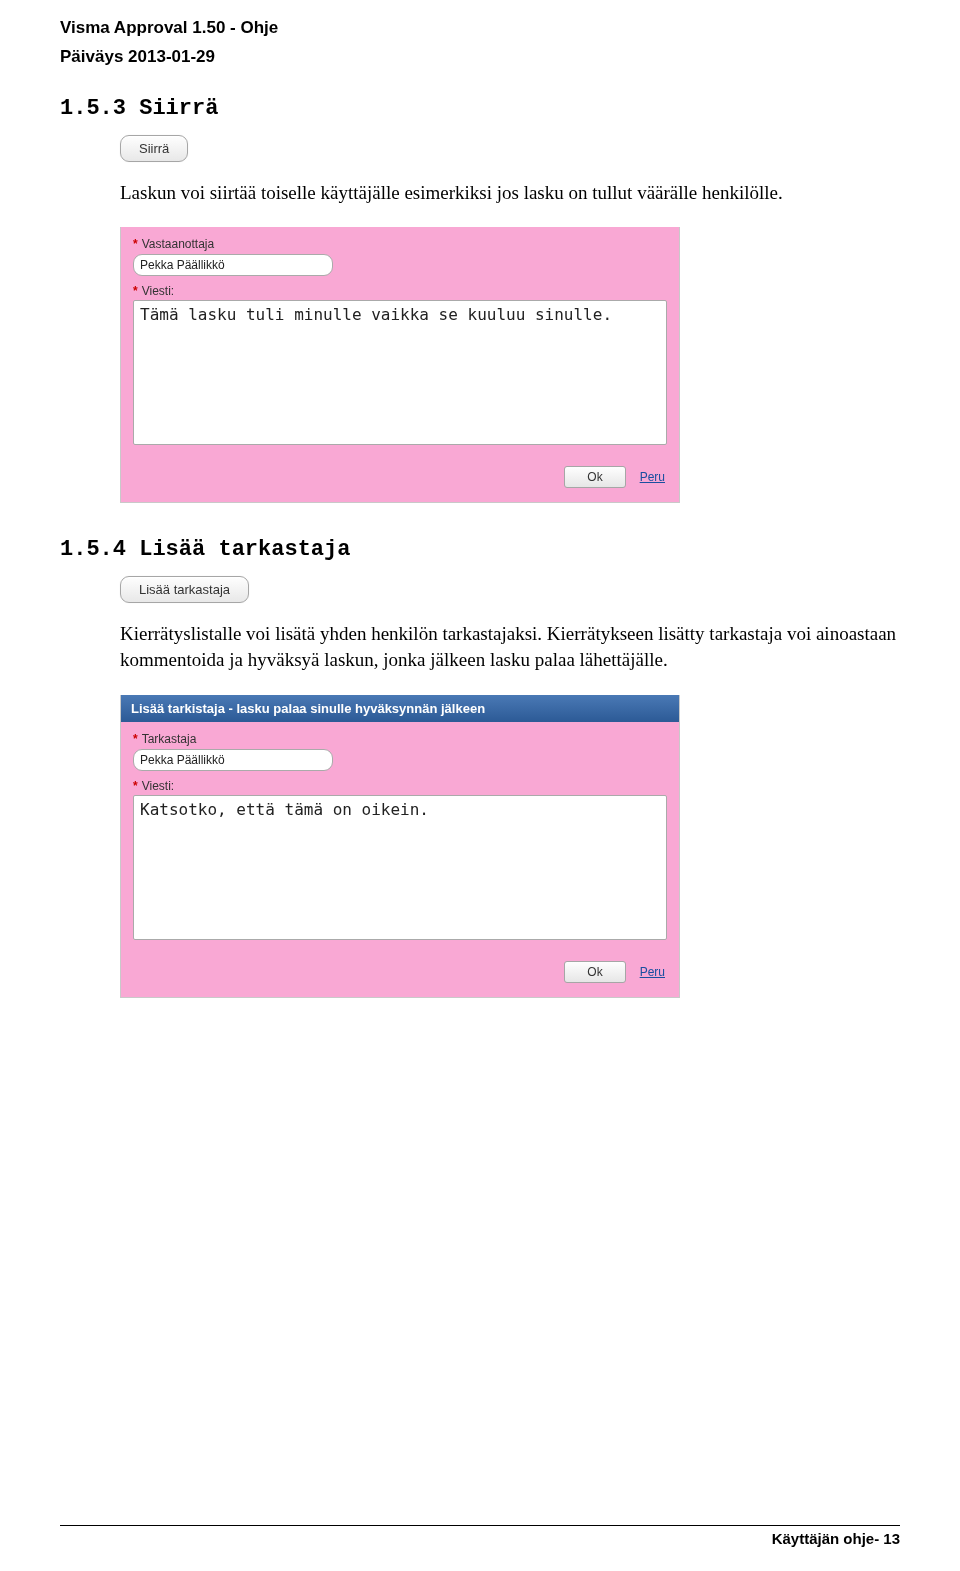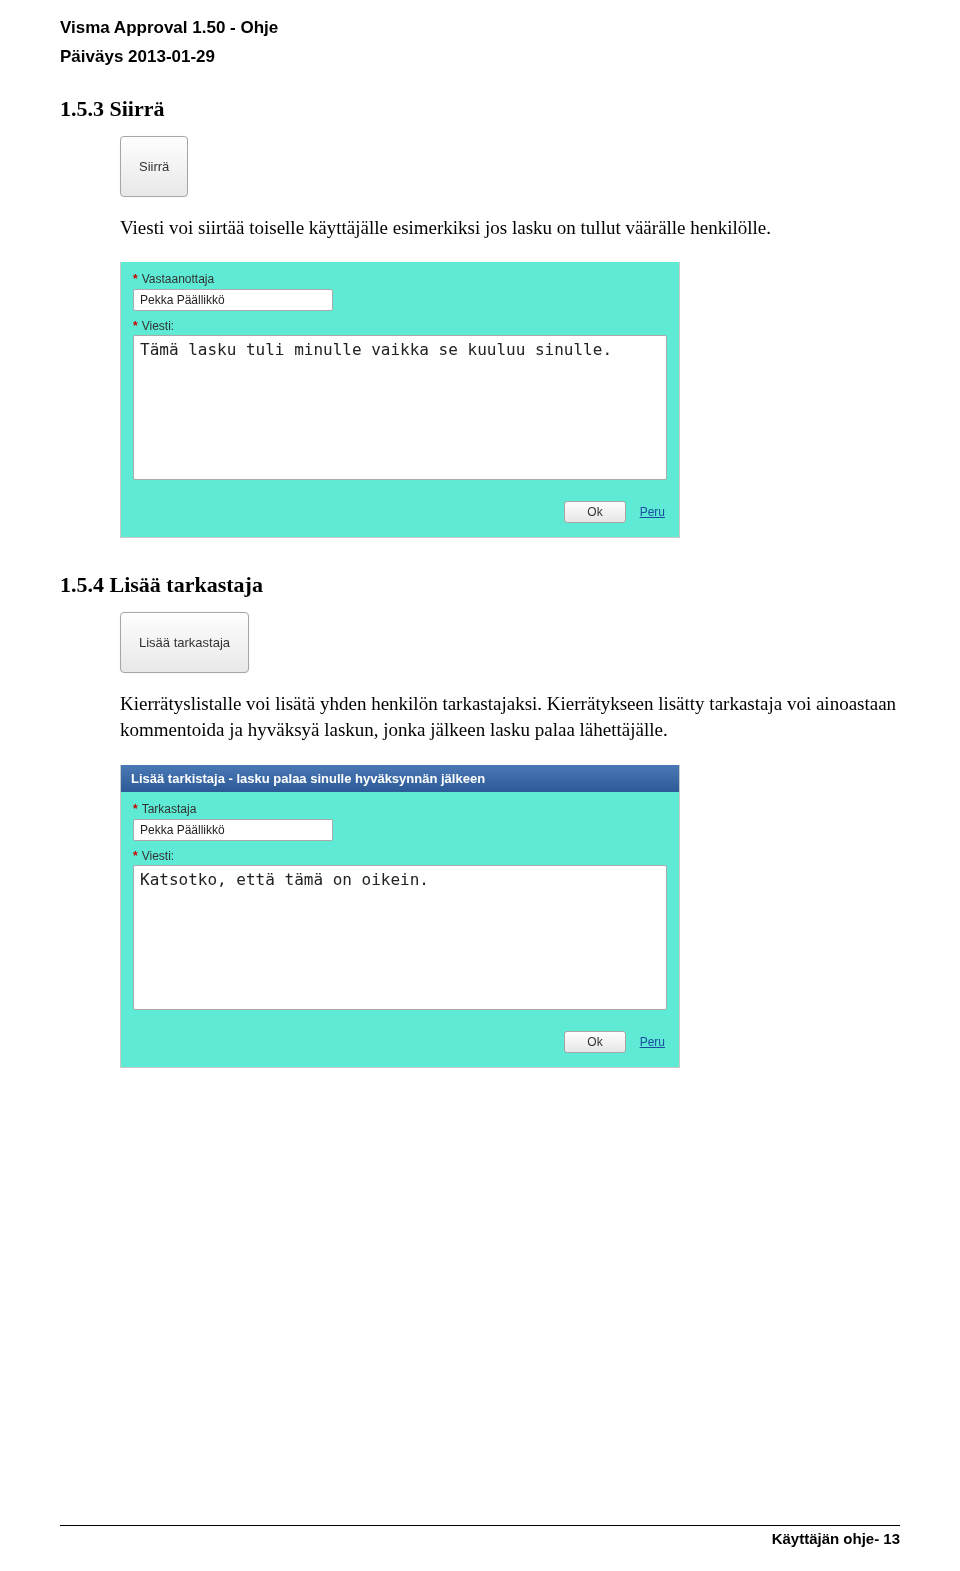--- a/index.html
+++ b/index.html
@@ -20,33 +20,33 @@
     font-weight: bold;
     font-size: 17px;
     line-height: 1.7;
     margin-bottom: 24px;
     font-family: Arial, Helvetica, sans-serif;
   }
   .section-heading {
     font-weight: bold;
     font-size: 22px;
     margin: 8px 0 14px 0;
-    font-family: Liberation Serif, serif;
+    font-family: Liberation Mono, monospace;
   }
   .indent-block {
     margin-left: 60px;
   }
   .btn {
     display: inline-block;
     font-family: Arial, Helvetica, sans-serif;
     font-size: 13px;
     color: #333;
-    padding: 22px 18px;
+    padding: 5px 18px;
     border: 1px solid #a6a6a6;
-    border-radius: 4px;
+    border-radius: 9px;
     background: linear-gradient(#fefefe, #e8e8e8);
     box-shadow: inset 0 1px 0 #fff, 0 0 2px rgba(0,0,0,0.05);
     cursor: pointer;
   }
   .body-text {
     font-size: 19px;
     line-height: 1.35;
     margin: 18px 0 22px 0;
   }
   
@@ -61,35 +61,35 @@
   }
   .dialog-header {
     background: linear-gradient(#4a79b5, #2c5a96);
     color: #fff;
     font-weight: bold;
     font-size: 13px;
     padding: 6px 10px;
   }
   .dialog-body {
     padding: 6px 12px 10px 12px;
-    background: #5eead4;
+    background: #f9a8d4;
   }
   .field-label {
     font-size: 12px;
     color: #333;
     margin-top: 4px;
     margin-bottom: 2px;
   }
   .req { color: #c00; font-weight: bold; margin-right: 4px; }
   .text-input {
     width: 200px;
     font-size: 12px;
     padding: 3px 6px;
     border: 1px solid #aaa;
-    border-radius: 2px;
+    border-radius: 9px;
     background: #fff;
     color: #222;
   }
   .textarea-box {
     width: 100%;
     height: 145px;
     border: 1px solid #aaa;
     border-radius: 2px;
     background: #fff;
     font-size: 16px;
@@ -144,21 +144,21 @@
 
   <div class="doc-header">
     <div>Visma Approval 1.50 - Ohje</div>
     <div>Päiväys 2013-01-29</div>
   </div>
 
   <div class="section-heading">1.5.3  Siirrä</div>
 
   <div class="indent-block">
     <span class="btn">Siirrä</span>
-    <div class="body-text">Viesti voi siirtää toiselle käyttäjälle esimerkiksi jos lasku on tullut väärälle henkilölle.</div>
+    <div class="body-text">Laskun voi siirtää toiselle käyttäjälle esimerkiksi jos lasku on tullut väärälle henkilölle.</div>
 
     <div class="dialog">
       <div class="dialog-body">
         <div class="field-label">
           <span class="req">*</span><span>Vastaanottaja</span>
         </div>
         <input class="text-input" value="Pekka Päällikkö" style="">
         <div class="field-label divider-top">
           <span class="req">*</span><span>Viesti:</span>
         </div>

